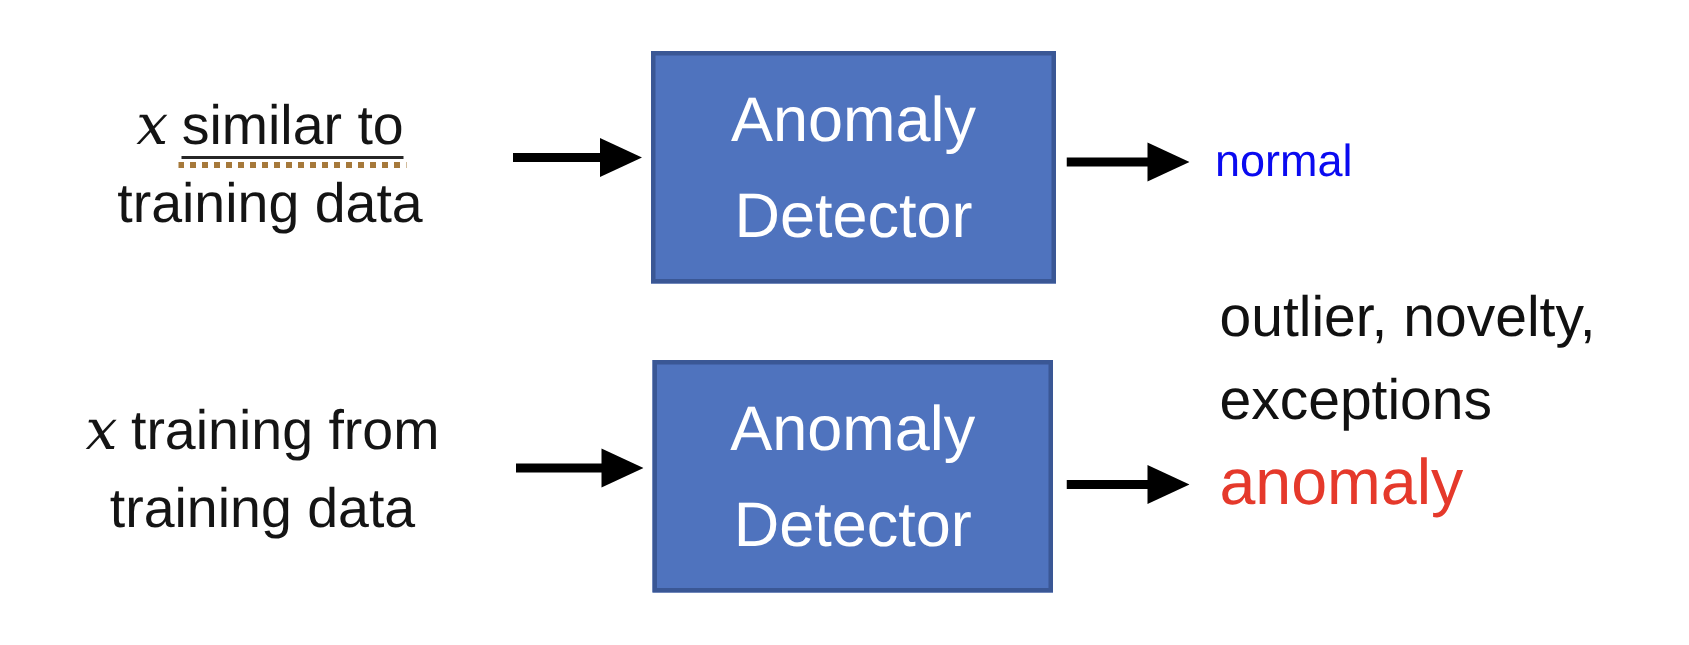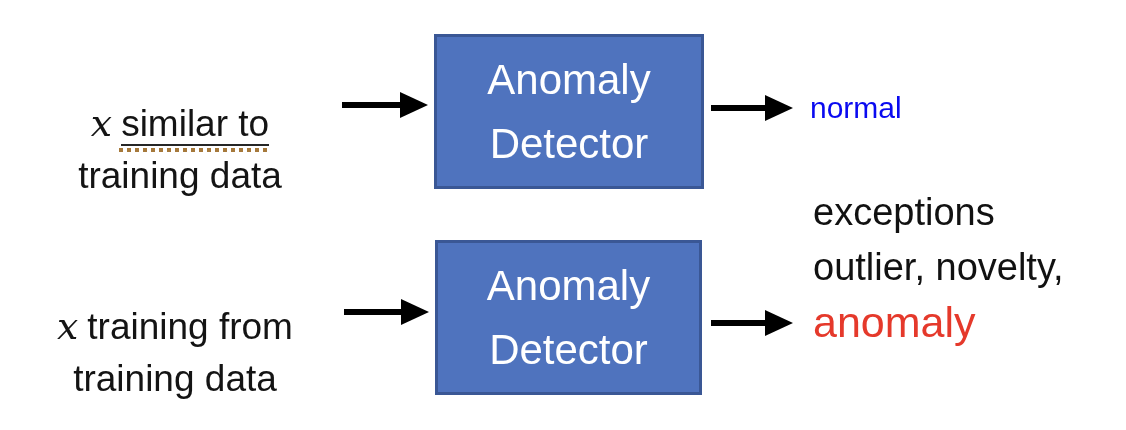--- a/index.html
+++ b/index.html
@@ -18,21 +18,20 @@
   }
   .abs { position: absolute; }
 
   
   .input-label {
     text-align: center;
     font-size: 37px;
     line-height: 52px;
     color: #141414;
     white-space: nowrap;
-    margin-top: 40px;
   }
   .math-x {
     font-family: "DejaVu Serif", serif;
     font-style: italic;
     font-size: 1.02em;
     margin-right: 9px;
   }
   .underlined {
     position: relative;
     border-bottom: 2px solid #262626;
@@ -128,18 +127,18 @@
     <div>Anomaly</div>
     <div>Detector</div>
   </div>
 
   <svg class="abs arrow" style="left:711px; top:308px;" width="82" height="30" viewBox="0 0 82 30" aria-hidden="true">
     <rect x="0" y="12" width="58" height="6" fill="currentColor"></rect>
     <polygon points="54,2 82,15 54,28" fill="currentColor"></polygon>
   </svg>
 
   <div class="abs notes" style="left:813px; top:185px;">
+    <div>outlier, novelty,</div>
     <div>exceptions</div>
-    <div>outlier, novelty,</div>
     <div class="anomaly-word" style="color: rgb(229, 57, 43);">anomaly</div>
   </div>
 
 </div>
 
 </body></html>

